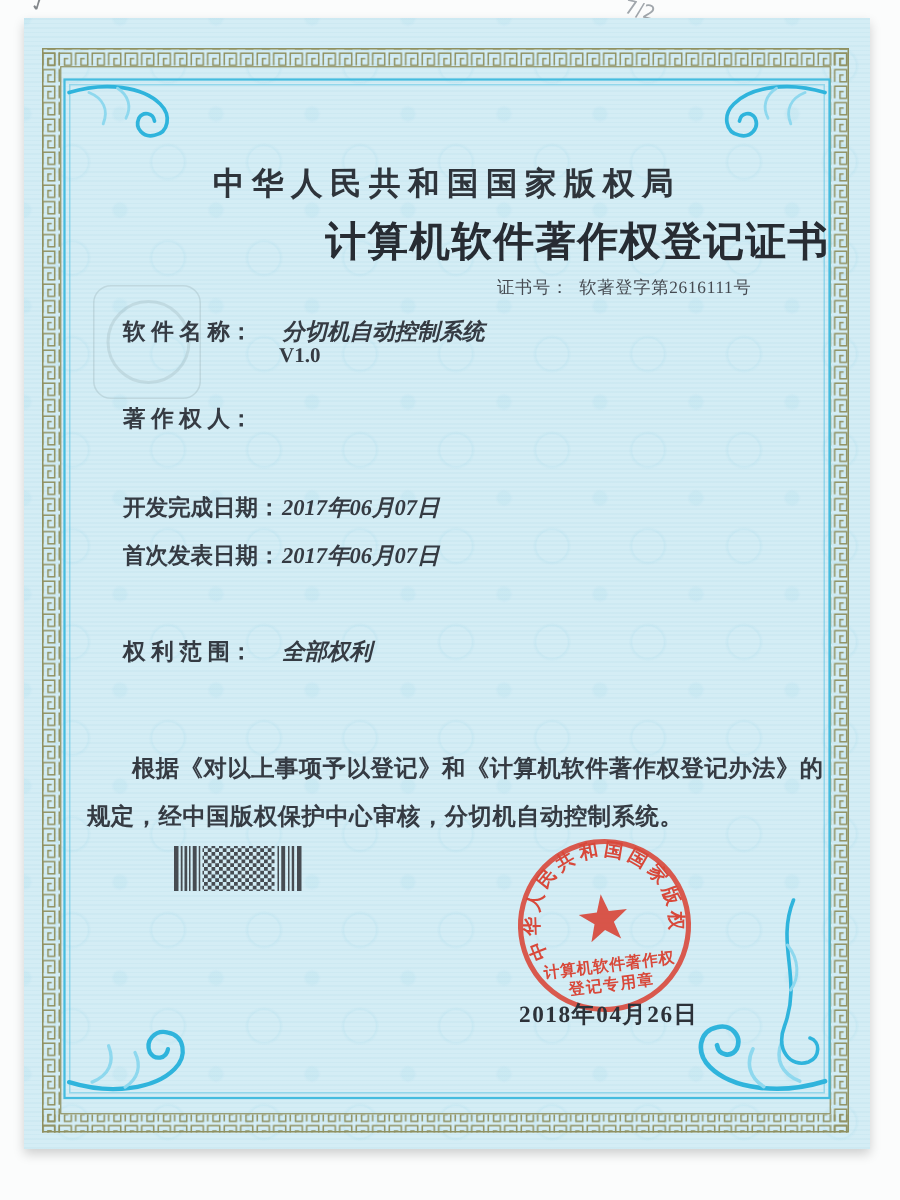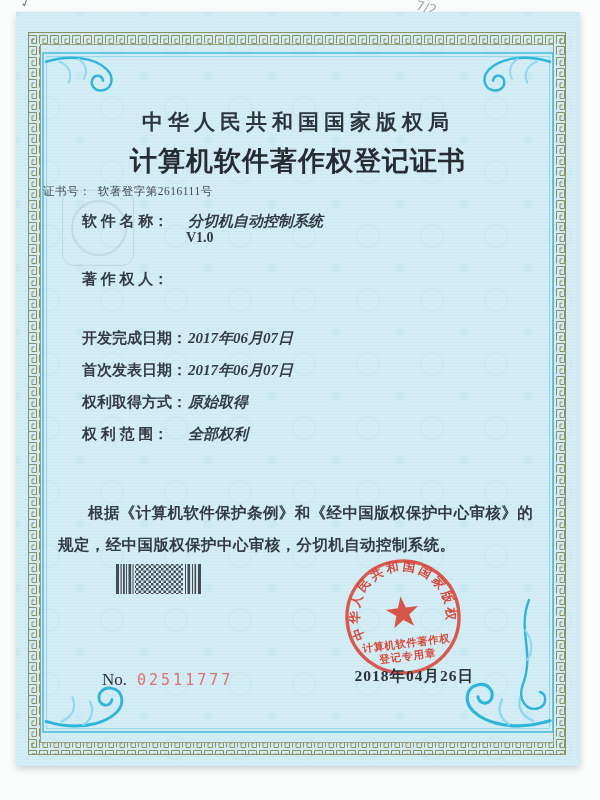--- a/index.html
+++ b/index.html
@@ -26,38 +26,38 @@
   }
   .emboss .inner{
     position:absolute;left:8px;top:9px;width:52px;height:52px;border-radius:50%;
     border:2px solid rgba(130,155,160,.22);
   }
   .authority{
     position:absolute;left:27px;top:96px;width:510px;text-align:center;
     font-size:21px;letter-spacing:5px;font-weight:600;color:#2e343b;
   }
   .cert-title{
-    position:absolute;left:27px;top:131px;width:510px;text-align:center;
+    position:absolute;left:27px;top:131px;width:510px;text-align:right;
     font-size:27px;letter-spacing:1px;font-weight:700;color:#272c33;
   }
   .cert-no-line{
-    position:absolute;left:27px;top:172px;width:458px;text-align:left;
+    position:absolute;left:27px;top:172px;width:458px;text-align:right;
     font-size:11.5px;color:#454a51;letter-spacing:.5px;
   }
   .field-row{position:absolute;left:66px;width:470px;font-size:15px;font-weight:600;color:#353b43;}
   .field-row .fvalue{position:absolute;left:106px;top:0;white-space:nowrap;font-style:italic;}
   .fvalue2{position:absolute;left:170px;top:218px;font-size:14px;font-weight:600;color:#353b43;}
   .statement{position:absolute;left:42px;top:486px;width:488px;font-size:15.5px;font-weight:600;
     color:#353b43;letter-spacing:.4px;}
   .statement .s-line{display:block;height:32px;line-height:30px;white-space:nowrap;}
   .statement .s-line.first{padding-left:30px;}
   .barcode-wrap{position:absolute;left:100px;top:551px;}
   .seal-wrap{position:absolute;left:320px;top:538px;width:134px;height:134px;
     transform:rotate(-7deg);opacity:.92;z-index:4;}
-  .issue-date{position:absolute;left:330px;top:654px;width:128px;text-align:right;
+  .issue-date{position:absolute;left:330px;top:654px;width:128px;text-align:left;
     font-size:15.5px;font-weight:700;color:#2d3239;letter-spacing:1px;z-index:5;}
   .no-line{position:absolute;left:86px;top:658px;font-size:17px;color:#2d3239;z-index:5;}
   .no-line .no-num{
     font-family:"DejaVu Sans Mono",monospace;font-size:15px;color:#e25e5e;
     letter-spacing:3px;margin-left:10px;opacity:.88;
   }
   .corner-note{
     position:absolute;left:416px;top:0px;font-size:13px;color:#8b9299;
     transform:rotate(14deg);font-family:"DejaVu Sans",sans-serif;opacity:.8;
   }
@@ -130,33 +130,29 @@
     <div class="field-row" style="top:317px">
       <span class="flabel">开发完成日期：</span>
       <span class="fvalue">2017年06月07日</span>
     </div>
 
     <div class="field-row" style="top:349px">
       <span class="flabel">首次发表日期：</span>
       <span class="fvalue">2017年06月07日</span>
     </div>
 
-    <div class="field-row" style="top:381px">
-      <span class="flabel">权利取得方式：</span>
-      <span class="fvalue">原始取得</span>
-    </div>
 
     <div class="field-row" style="top:413px">
       <span class="flabel">权 利 范 围：</span>
       <span class="fvalue">全部权利</span>
     </div>
 
 
     <div class="statement">
-      <span class="s-line first">根据《计算机软件保护条例》和《经中国版权保护中心审核》的</span>
+      <span class="s-line first">根据《对以上事项予以登记》和《计算机软件著作权登记办法》的</span>
       <span class="s-line">规定，经中国版权保护中心审核，分切机自动控制系统。</span>
     </div>
 
     <div class="barcode-wrap">
       <svg width="88" height="32" viewBox="0 0 88 32">
         <defs>
           <pattern id="bc" width="5" height="5" patternUnits="userSpaceOnUse">
             <rect x="0" y="0" width="2.5" height="2.5" fill="#474c52"></rect>
             <rect x="2.5" y="2.5" width="2.5" height="2.5" fill="#474c52"></rect>
           </pattern>
@@ -187,16 +183,15 @@
         <text font-size="12.5" fill="#d93b2b" letter-spacing="3" font-weight="700" font-family="Liberation Serif, DejaVu Serif, serif">
           <textPath href="#sealArc" startOffset="2">中华人民共和国国家版权局</textPath>
         </text>
         <polygon fill="#d93b2b" opacity="0.92" points="67,46 71,57.8 83.2,57.9 73.5,65.3 77,77 67,70 57,77 60.5,65.3 50.8,57.9 63,57.8"></polygon>
         <text x="67" y="97" text-anchor="middle" font-size="10.5" fill="#d93b2b" font-weight="700" letter-spacing="0.5" font-family="Liberation Serif, DejaVu Serif, serif">计算机软件著作权</text>
         <text x="67" y="110" text-anchor="middle" font-size="10.5" fill="#d93b2b" font-weight="700" letter-spacing="1" font-family="Liberation Serif, DejaVu Serif, serif">登记专用章</text>
       </svg>
     </div>
 
     <div class="issue-date">2018年04月26日</div>
-    <div class="no-line"><span>No.</span><span class="no-num">02511777</span></div>
 
   </div>
 </div>
 
 </body></html>

